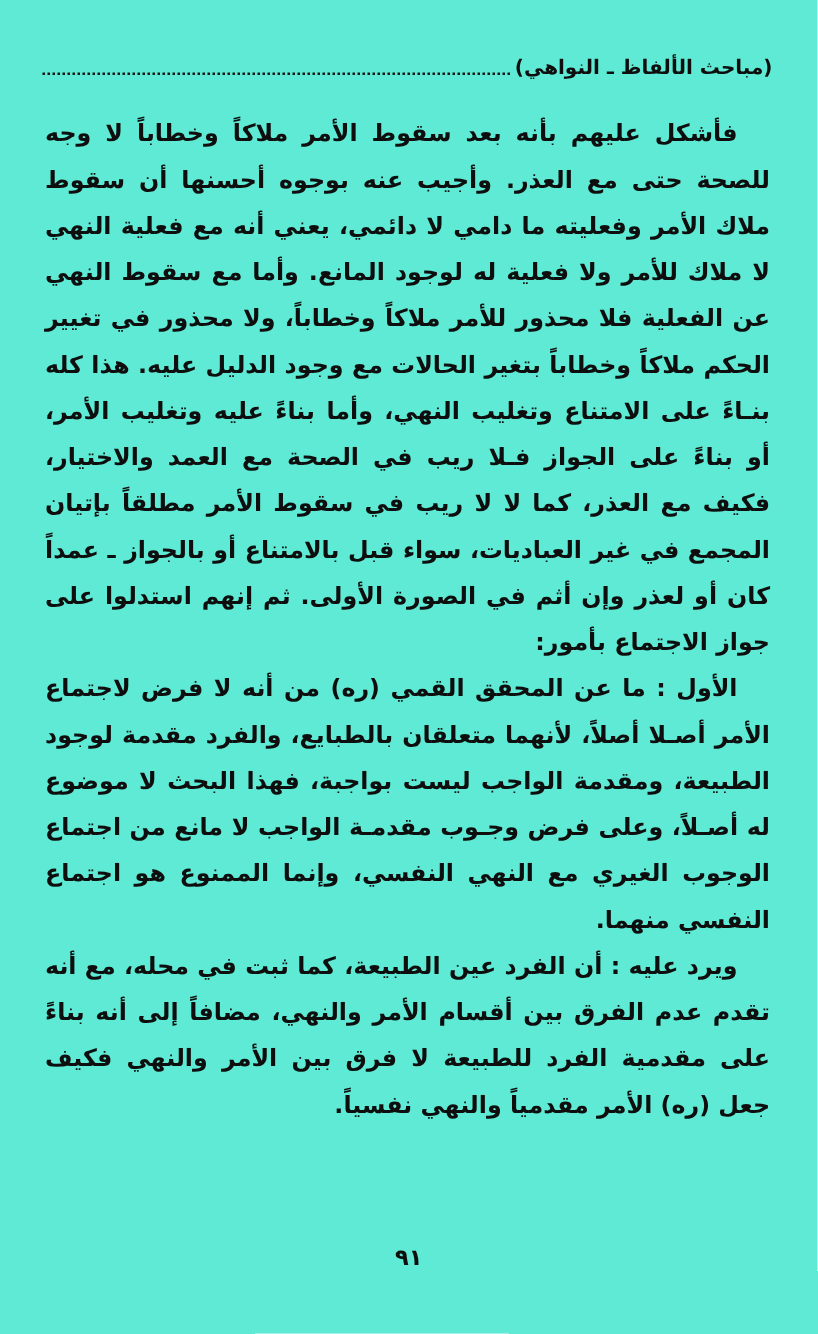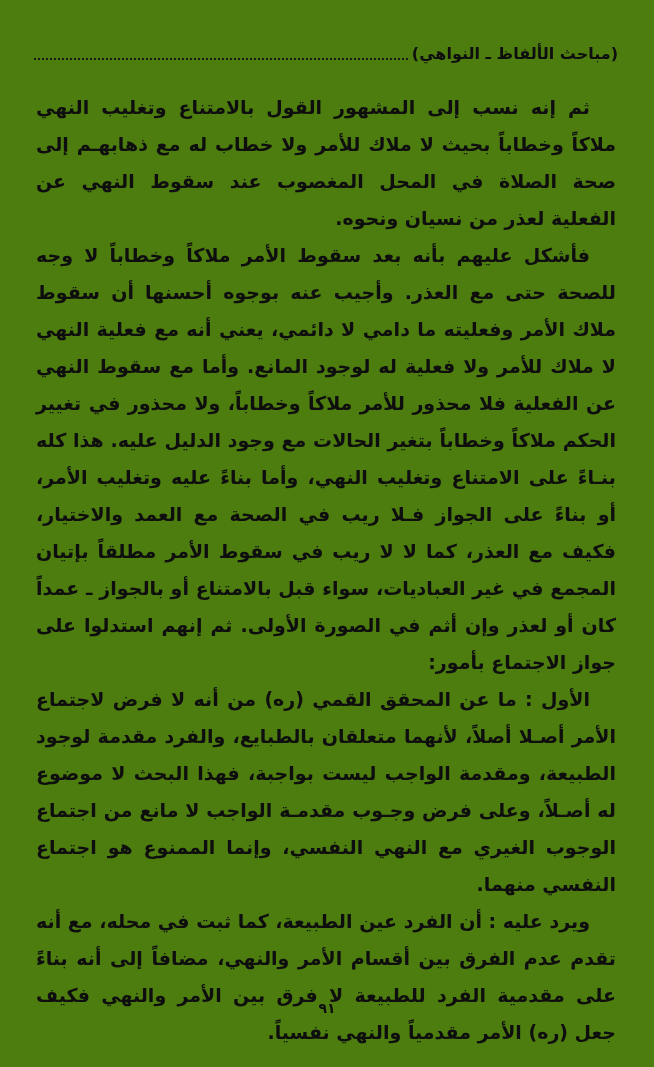--- a/index.html
+++ b/index.html
@@ -6,21 +6,21 @@
   html, body {
     margin: 0;
     padding: 0;
     background: #ffffff;
     font-family: "DejaVu Sans", sans-serif;
   }
   .page {
     position: relative;
     width: 654px;
     height: 1067px;
-    background: #4d7c0f;
+    background: #5eead4;
     direction: rtl;
     overflow: hidden;
     color: #0e0e0e;
   }
   .page-header {
     display: flex;
     align-items: flex-end;
     padding: 44px 36px 0 34px;
   }
   .running-head-title {
@@ -51,36 +51,35 @@
     text-indent: 26px;
   }
   .page-footer {
     position: absolute;
     bottom: 50px;
     left: 0;
     width: 100%;
     text-align: center;
   }
   .page-number {
-    font-size: 14px;
+    font-size: 18px;
     font-weight: bold;
   }
 </style>
 </head>
 <body>
 
 <div class="page">
 
   <div class="page-header">
     <span class="running-head-title">(مباحث الألفاظ ـ النواهي)</span>
     <span class="dotted-leader"></span>
   </div>
 
   <div class="page-body">
-    <p class="indent">ثم إنه نسب إلى المشهور القول بالامتناع وتغليب النهي ملاكاً وخطاباً بحيث لا ملاك للأمر ولا خطاب له مع ذهابهـم إلى صحة الصلاة في المحل المغصوب عند سقوط النهي عن الفعلية لعذر من نسيان ونحوه.</p>
     <p class="indent">فأشكل عليهم بأنه بعد سقوط الأمر ملاكاً وخطاباً لا وجه للصحة حتى مع العذر. وأجيب عنه بوجوه أحسنها أن سقوط ملاك الأمر وفعليته ما دامي لا دائمي، يعني أنه مع فعلية النهي لا ملاك للأمر ولا فعلية له لوجود المانع. وأما مع سقوط النهي عن الفعلية فلا محذور للأمر ملاكاً وخطاباً، ولا محذور في تغيير الحكم ملاكاً وخطاباً بتغير الحالات مع وجود الدليل عليه. هذا كله بنـاءً على الامتناع وتغليب النهي، وأما بناءً عليه وتغليب الأمر، أو بناءً على الجواز فـلا ريب في الصحة مع العمد والاختيار، فكيف مع العذر، كما لا لا ريب في سقوط الأمر مطلقاً بإتيان المجمع في غير العباديات، سواء قبل بالامتناع أو بالجواز ـ عمداً كان أو لعذر وإن أثم في الصورة الأولى. ثم إنهم استدلوا على جواز الاجتماع بأمور:</p>
     <p class="indent">الأول : ما عن المحقق القمي (ره) من أنه لا فرض لاجتماع الأمر أصـلا أصلاً، لأنهما متعلقان بالطبايع، والفرد مقدمة لوجود الطبيعة، ومقدمة الواجب ليست بواجبة، فهذا البحث لا موضوع له أصـلاً، وعلى فرض وجـوب مقدمـة الواجب لا مانع من اجتماع الوجوب الغيري مع النهي النفسي، وإنما الممنوع هو اجتماع النفسي منهما.</p>
     <p class="indent">ويرد عليه : أن الفرد عين الطبيعة، كما ثبت في محله، مع أنه تقدم عدم الفرق بين أقسام الأمر والنهي، مضافاً إلى أنه بناءً على مقدمية الفرد للطبيعة لا فرق بين الأمر والنهي فكيف جعل (ره) الأمر مقدمياً والنهي نفسياً.</p>
   </div>
 
   <div class="page-footer">
     <span class="page-number">٩١</span>
   </div>
 
 </div>

